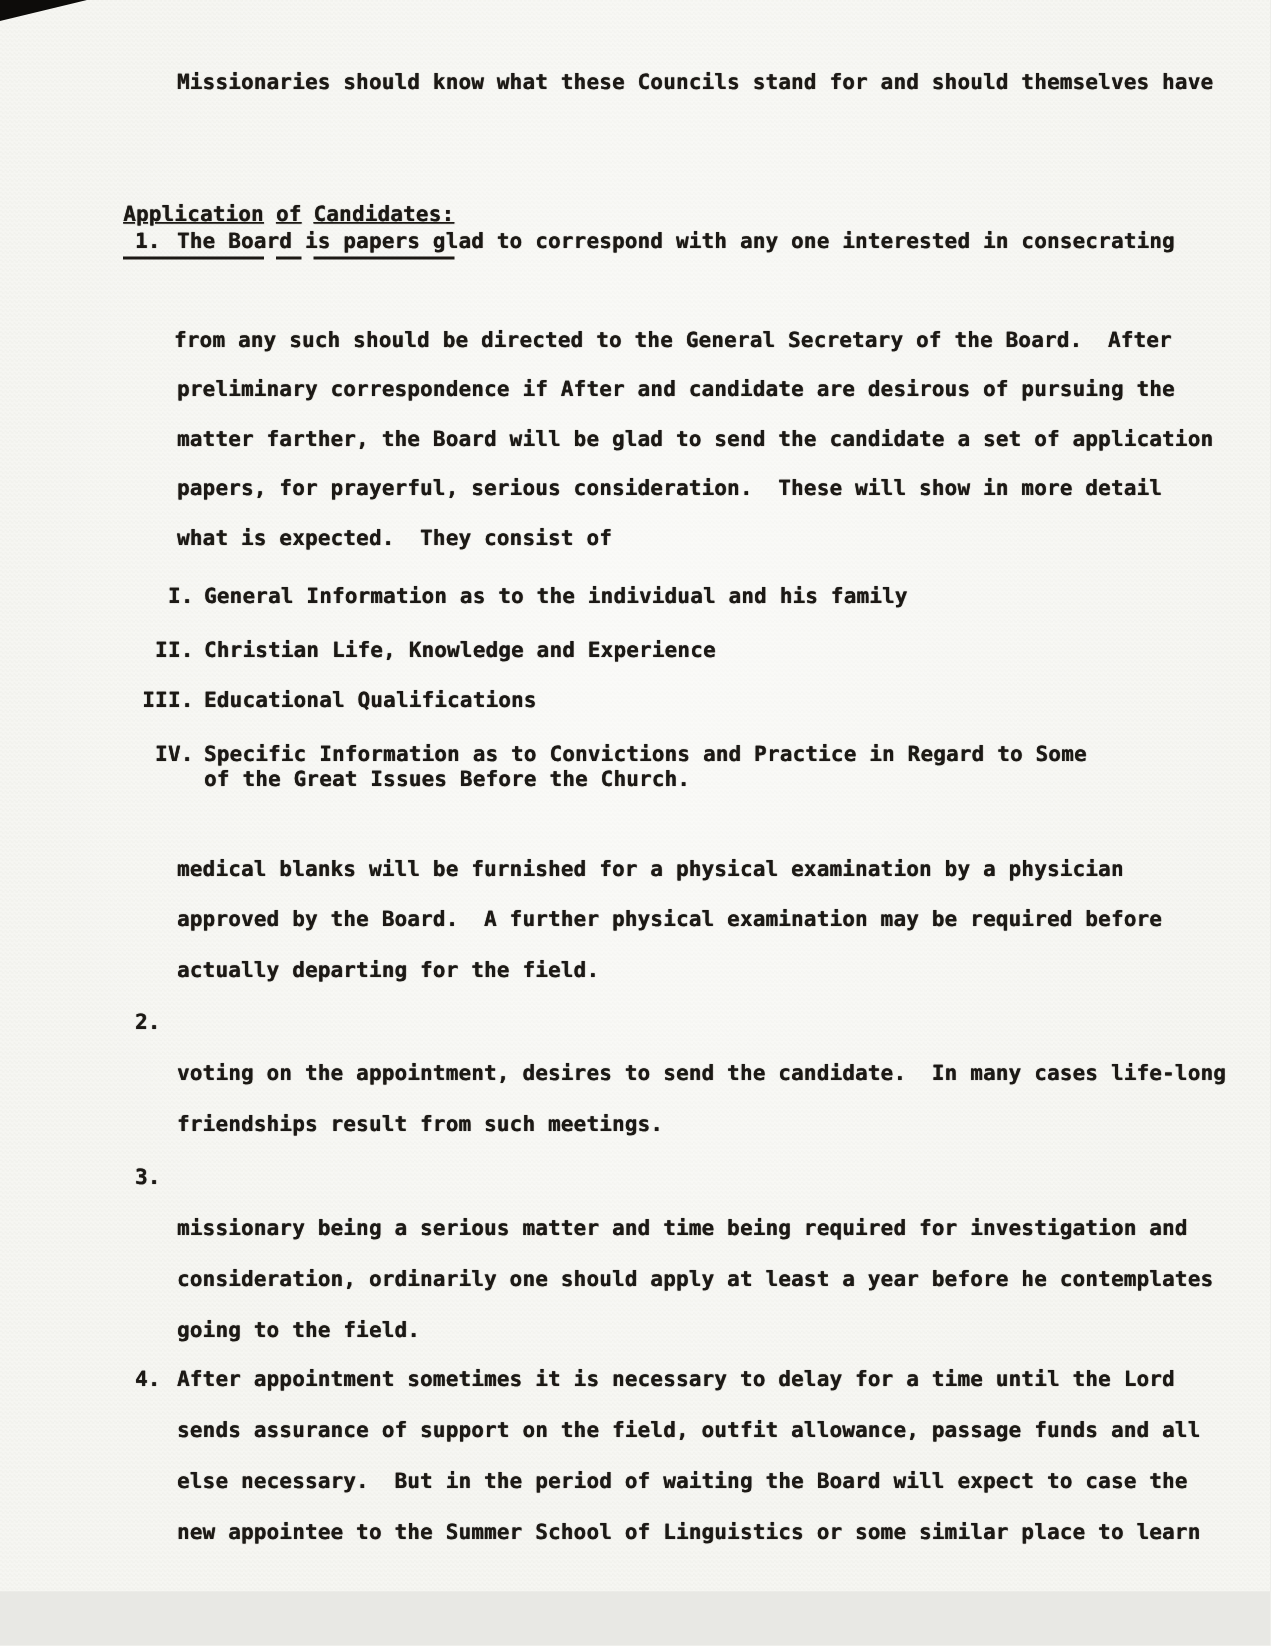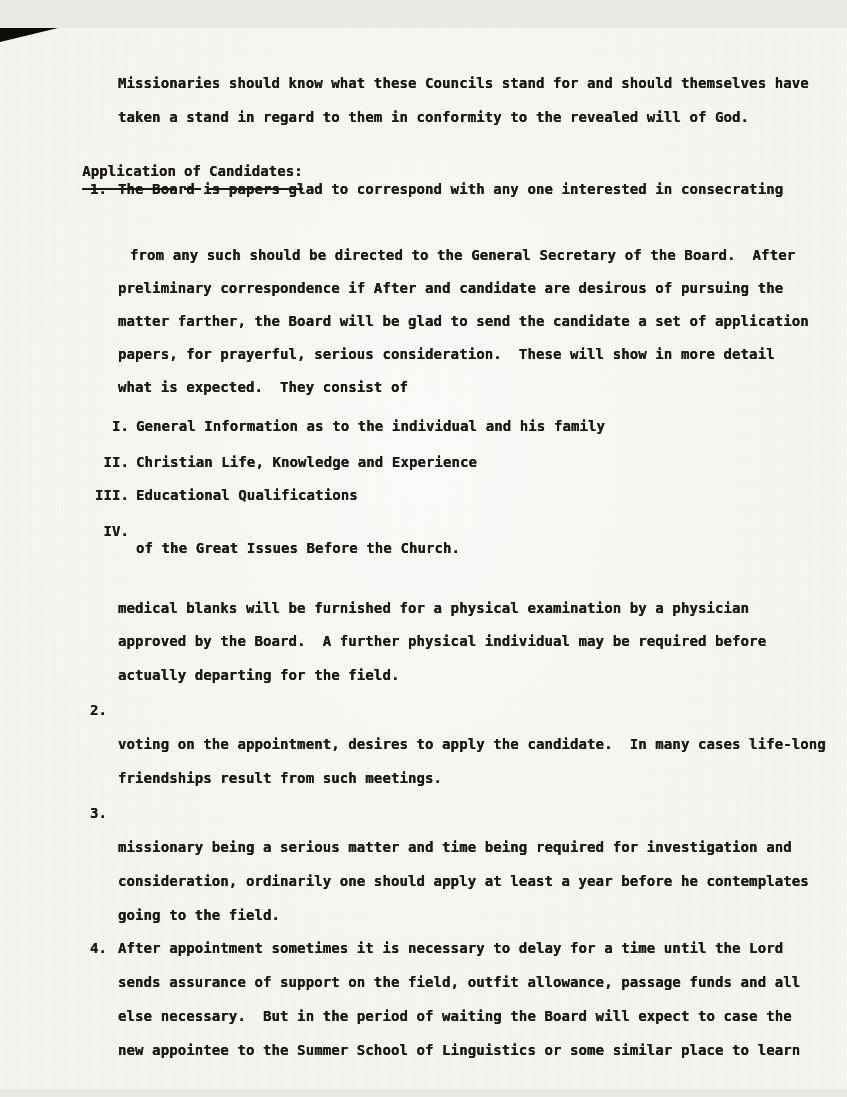--- a/index.html
+++ b/index.html
@@ -11,43 +11,43 @@
     position: relative;
     width: 847px;
     height: 1061px;
     background-color: #f6f6f2;
     background-image:
       radial-gradient(ellipse at 50% 40%, rgba(255,255,255,0.5) 0%, rgba(255,255,255,0) 70%),
       repeating-conic-gradient(rgba(122,130,112,0.035) 0% 25%, rgba(0,0,0,0) 0% 50%);
     background-size: auto, 3px 3px;
     overflow: hidden;
     font-family: "DejaVu Sans Mono", "Liberation Mono", monospace;
-    margin-top: 28px;
   }
   .ln {
     position: absolute;
     white-space: pre;
     font-size: 14px;
     font-weight: bold;
     line-height: 18px;
     color: #1c1915;
     text-shadow: 0 0 0.6px rgba(28,25,21,0.85), 0.3px 0.3px 0.4px rgba(28,25,21,0.35);
     letter-spacing: 0.1px;
   }
   .marker { text-align: left; }
   .roman-box {
     width: 44px;
     text-align: right;
   }
   .heading-line { letter-spacing: 0.1px; }
   .heading-line .hw {
     display: inline-block;
     border-bottom: 2.5px solid #1c1915;
-    padding-bottom: 8px;
+    padding-bottom: 19px;
     margin-right: 8px;
+    text-decoration: underline;
   }
   .heading-line .hw:last-child { margin-right: 0; }
   .corner-artifact {
     position: absolute;
     top: 0;
     left: 0;
     width: 0;
     height: 0;
     border-top: 14px solid #0d0c0a;
     border-right: 58px solid transparent;
@@ -80,52 +80,52 @@
   }
 </style>
 </head>
 <body>
 
 <div class="page">
 
   <div class="corner-artifact"></div>
 
   <div class="ln" style="left:118px; top:46px">Missionaries should know what these Councils stand for and should themselves have</div>
-  <div class="ln" style="left:118px; top:80px">taken a stand in regard to them in conformity to the revealed will of God.</div>
 
   <div class="ln heading-line" style="left:48px; top:116px">
     <span class="hw">Application</span><span class="hw">of</span><span class="hw">Candidates:</span>
   </div>
 
   <div class="ln marker" style="left:90px; top:152px">1.</div>
   <div class="ln" style="left:118px; top:152px">The Board is papers glad to correspond with any one interested in consecrating</div>
-  <div class="ln" style="left:130px; top:218px">from any such should be directed to the General Secretary of the Board.  After</div>
+  <div class="ln" style="left:116px; top:218px">from any such should be directed to the General Secretary of the Board.  After</div>
   <div class="ln" style="left:118px; top:251px">preliminary correspondence if After and candidate are desirous of pursuing the</div>
   <div class="ln" style="left:118px; top:284px">matter farther, the Board will be glad to send the candidate a set of application</div>
   <div class="ln" style="left:118px; top:317px">papers, for prayerful, serious consideration.  These will show in more detail</div>
   <div class="ln" style="left:118px; top:350px">what is expected.  They consist of</div>
 
   <div class="ln roman-box" style="left:85px; top:389px">I.</div>
   <div class="ln" style="left:136px; top:389px">General Information as to the individual and his family</div>
 
   <div class="ln roman-box" style="left:85px; top:425px">II.</div>
   <div class="ln" style="left:136px; top:425px">Christian Life, Knowledge and Experience</div>
 
   <div class="ln roman-box" style="left:85px; top:458px">III.</div>
   <div class="ln" style="left:136px; top:458px">Educational Qualifications</div>
 
   <div class="ln roman-box" style="left:85px; top:494px">IV.</div>
+  <div class="ln" style="left:136px; top:494px">Specific Information as to Convictions and Practice in Regard to Some</div>
   <div class="ln" style="left:136px; top:511px">of the Great Issues Before the Church.</div>
 
   <div class="ln" style="left:118px; top:571px">medical blanks will be furnished for a physical examination by a physician</div>
-  <div class="ln" style="left:118px; top:604px">approved by the Board.  A further physical individual may be required before</div>
+  <div class="ln" style="left:118px; top:604px">approved by the Board.  A further physical examination may be required before</div>
   <div class="ln" style="left:118px; top:638px">actually departing for the field.</div>
 
   <div class="ln marker" style="left:90px; top:673px">2.</div>
-  <div class="ln" style="left:118px; top:707px">voting on the appointment, desires to apply the candidate.  In many cases life-long</div>
+  <div class="ln" style="left:118px; top:707px">voting on the appointment, desires to send the candidate.  In many cases life-long</div>
   <div class="ln" style="left:118px; top:741px">friendships result from such meetings.</div>
 
   <div class="ln marker" style="left:90px; top:776px">3.</div>
   <div class="ln" style="left:118px; top:810px">missionary being a serious matter and time being required for investigation and</div>
   <div class="ln" style="left:118px; top:844px">consideration, ordinarily one should apply at least a year before he contemplates</div>
   <div class="ln" style="left:118px; top:878px">going to the field.</div>
 
   <div class="ln marker" style="left:90px; top:911px">4.</div>
   <div class="ln" style="left:118px; top:911px">After appointment sometimes it is necessary to delay for a time until the Lord</div>
   <div class="ln" style="left:118px; top:945px">sends assurance of support on the field, outfit allowance, passage funds and all</div>

